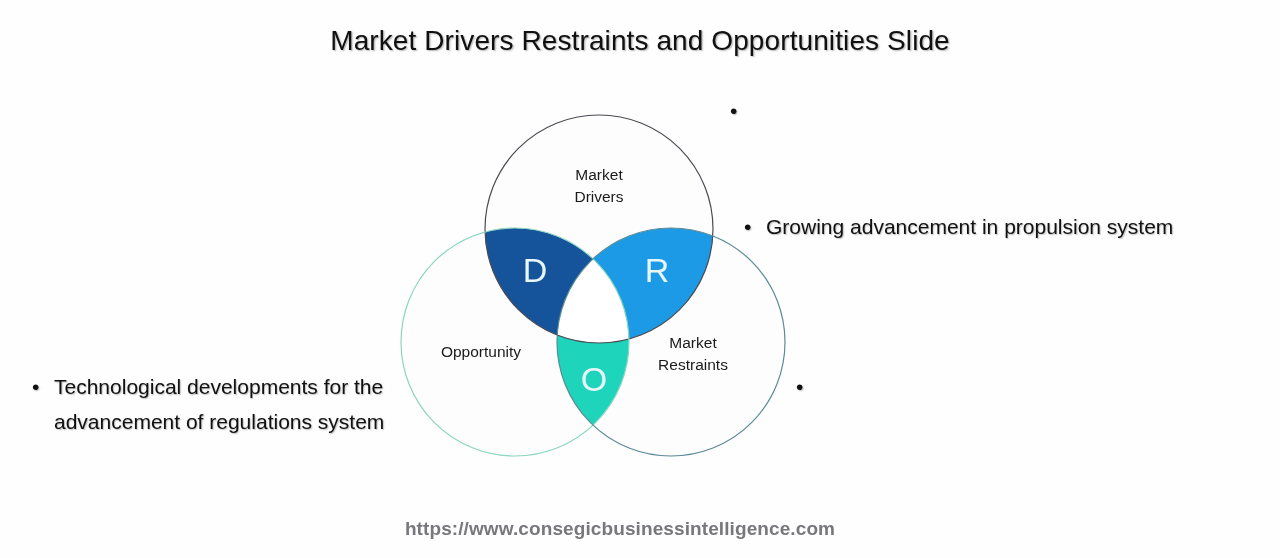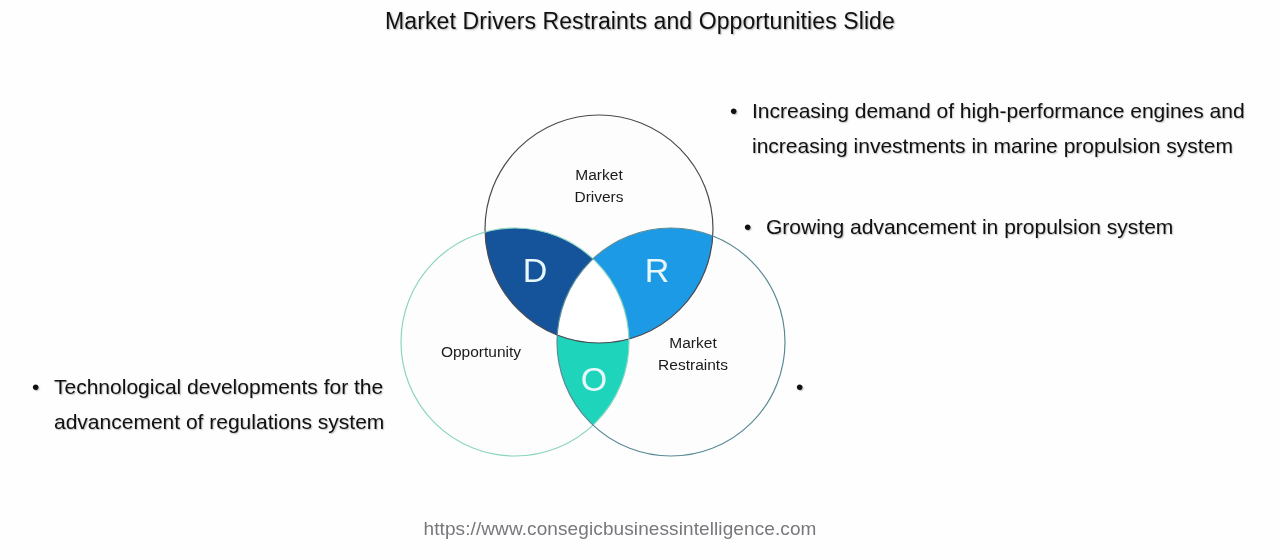--- a/index.html
+++ b/index.html
@@ -18,24 +18,24 @@
     position: relative;
     width: 1280px;
     height: 558px;
     background: #fefefe;
   }
 
   
   #slide-title {
     position: absolute;
     left: 0;
-    top: 8px;
+    top: 25px;
     width: 1280px;
     text-align: center;
-    font-size: 23px;
+    font-size: 28px;
     font-weight: 400;
     color: #101010;
     letter-spacing: 0.1px;
     text-shadow: 1.2px 1.2px 1.6px rgba(120,120,125,0.55);
     white-space: nowrap;
   }
 
   
   #venn-diagram {
     position: absolute;
@@ -108,20 +108,21 @@
     position: absolute;
     left: 0;
     top: 518px;
     width: 1280px;
     text-align: center;
     padding-right: 40px;
     box-sizing: border-box;
     font-size: 19px;
     color: #77777c;
     letter-spacing: 0.1px;
+    font-weight: bold;
   }
 </style>
 </head>
 <body>
 
 <div id="slide">
 
   <div id="slide-title">Market Drivers Restraints and Opportunities Slide</div>
 
   <div id="venn-diagram">
@@ -188,21 +189,20 @@
       <text id="ltr-d" class="venn-letter" text-anchor="middle" x="149" y="178">D</text>
       <text id="ltr-r" class="venn-letter" text-anchor="middle" x="271" y="178">R</text>
       <text id="ltr-o" class="venn-letter" text-anchor="middle" x="208" y="287">O</text>
     </svg>
   </div>
 
   <div id="bullets-top-right" class="bullet-block">
     <ul>
       <li>
         <span class="dot">•</span>
-        <span>Increasing demand of high-performance engines and increasing investments in marine propulsion system</span>
       </li>
     </ul>
   </div>
 
   <div id="bullets-mid-right" class="bullet-block">
     <ul>
       <li>
         <span class="dot">•</span>
         <span>Growing advancement in propulsion system</span>
       </li>

